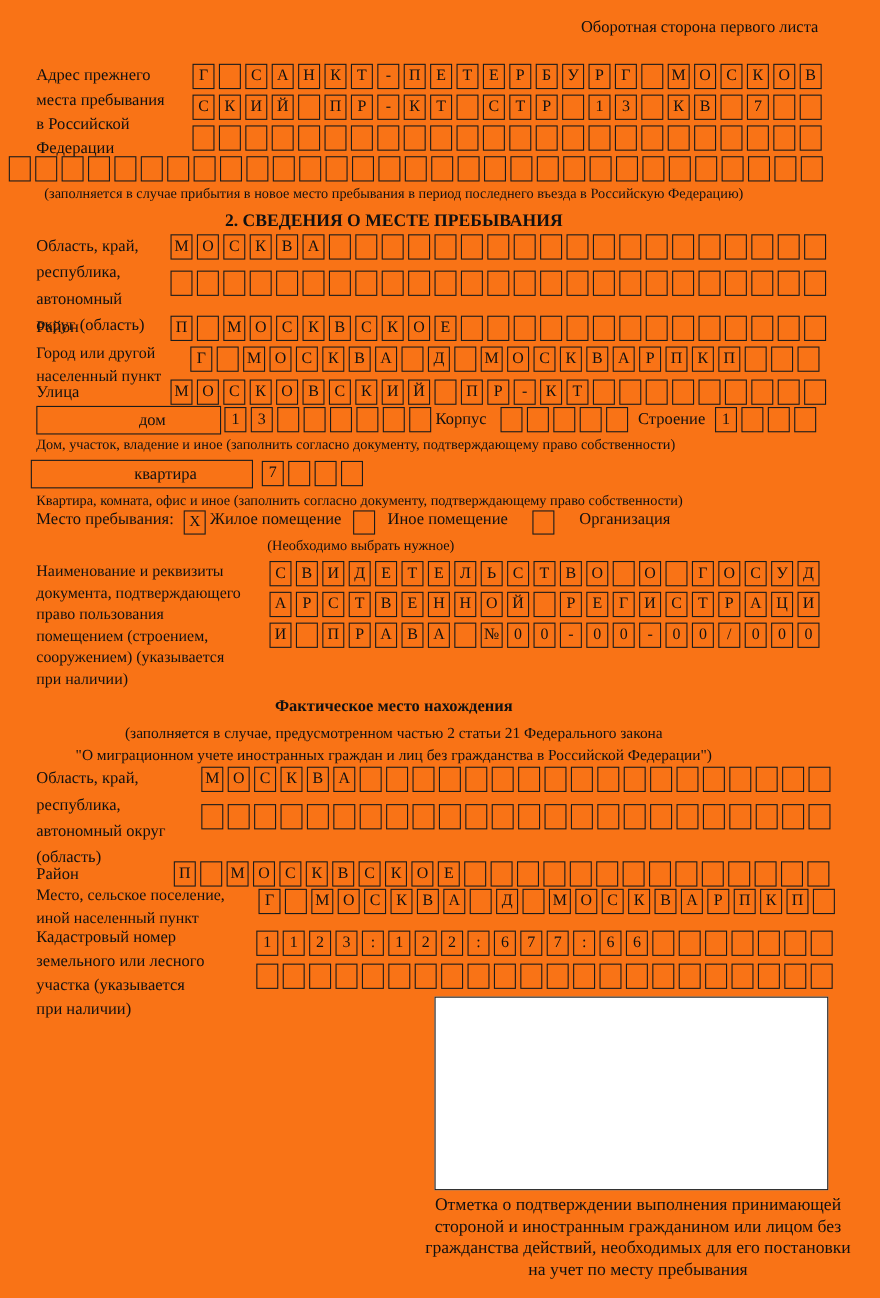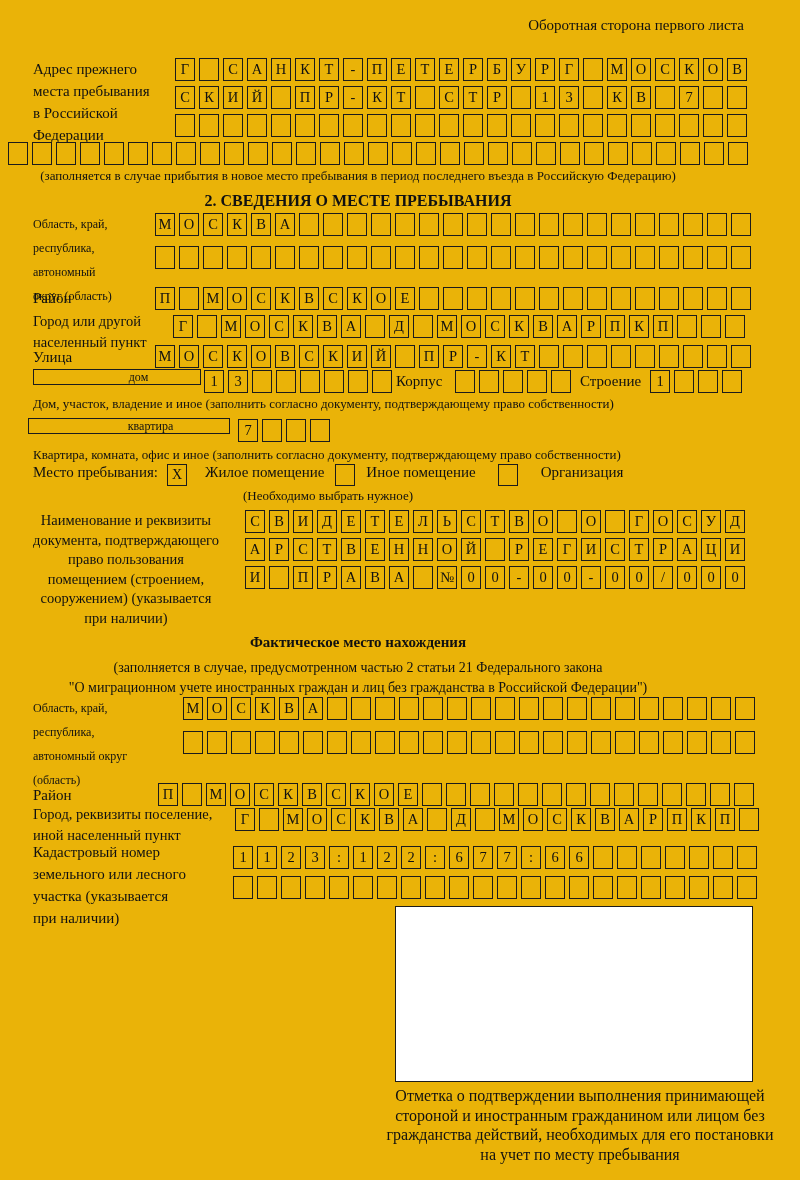--- a/index.html
+++ b/index.html
@@ -1,29 +1,29 @@
 <!DOCTYPE html>
 <html><head>
 <meta charset="utf-8">
 <style>
   html,body{margin:0;padding:0;background:#ffffff;}
-  .page{position:relative;width:800px;height:1180px;background:#eab308;
+  .page{position:relative;width:800px;height:1180px;background:#f97316;
         font-family:"Liberation Serif","DejaVu Serif",serif;color:#111;overflow:hidden;}
   .abs{position:absolute;}
   .lbl{font-size:15px;line-height:22px;}
-  .lbl19 div{line-height:19.5px;font-size:14.5px;text-align:center;}
+  .lbl19 div{line-height:19.5px;font-size:14.5px;}
   .lbl21 div{line-height:21px;font-size:14.5px;}
   .lbl22 div{line-height:22px;font-size:15px;}
-  .lbl24 div{line-height:24px;font-size:12px;}
+  .lbl24 div{line-height:24px;font-size:15px;}
   .cells{display:flex;white-space:nowrap;}
   .cell{flex:none;width:20px;height:23px;margin-right:4px;border:1.7px solid #1c1c1c;
         box-sizing:border-box;display:flex;align-items:center;justify-content:center;
         font-size:14.5px;font-family:"Liberation Serif",serif;}
-  .widebox{border:1.7px solid #1c1c1c;box-sizing:border-box;height:16px;
-        display:flex;align-items:center;justify-content:center;font-size:12px;padding-left:43px;}
+  .widebox{border:1.7px solid #1c1c1c;box-sizing:border-box;height:26px;
+        display:flex;align-items:center;justify-content:center;font-size:15px;padding-left:43px;}
   .note{font-size:13px;line-height:16px;}
   .center{left:0;width:716px;text-align:center;}
   .title{font-weight:bold;font-size:16px;}
   .chk{flex:none;width:20px;height:22px;border:1.7px solid #1c1c1c;box-sizing:border-box;
        display:flex;align-items:center;justify-content:center;font-size:14px;}
   .prow{display:flex;align-items:flex-start;font-size:15px;}
   .stampbox{border:1.7px solid #1c1c1c;box-sizing:border-box;background:#fff;}
 </style>
 </head>
 <body>
@@ -336,21 +336,21 @@
       <span class="cell">7</span>
       <span class="cell"></span>
       <span class="cell"></span>
       <span class="cell"></span>
     </div>
   <div class="abs note" style="left:33px;top:447px;">Квартира, комната, офис и иное (заполнить согласно документу, подтверждающему право собственности)</div>
 
   <div class="abs prow" style="left:33px;top:464px;">
     <span>Место пребывания:</span>
     <span class="chk" style="margin-left:9px;">X</span>
-    <span style="margin-left:18px;">Жилое помещение</span>
+    <span style="margin-left:4px;">Жилое помещение</span>
     <span class="chk" style="margin-left:11px;"></span>
     <span style="margin-left:11px;">Иное помещение</span>
     <span class="chk" style="margin-left:22px;"></span>
     <span style="margin-left:23px;">Организация</span>
   </div>
   <div class="abs note" style="left:243px;top:488px;">(Необходимо выбрать нужное)</div>
 
   <div class="abs lbl19" style="left:33px;top:511px;">
       <div>Наименование и реквизиты</div>
       <div>документа, подтверждающего</div>
@@ -517,21 +517,21 @@
       <span class="cell"></span>
       <span class="cell"></span>
       <span class="cell"></span>
       <span class="cell"></span>
       <span class="cell"></span>
       <span class="cell"></span>
       <span class="cell"></span>
     </div>
 
   <div class="abs lbl21" style="left:33px;top:804px;">
-      <div>Город, реквизиты поселение,</div>
+      <div>Место, сельское поселение,</div>
       <div>иной населенный пункт</div>
     </div>
   <div class="abs cells" style="left:235px;top:808px;">
       <span class="cell">Г</span>
       <span class="cell"></span>
       <span class="cell">М</span>
       <span class="cell">О</span>
       <span class="cell">С</span>
       <span class="cell">К</span>
       <span class="cell">В</span>

